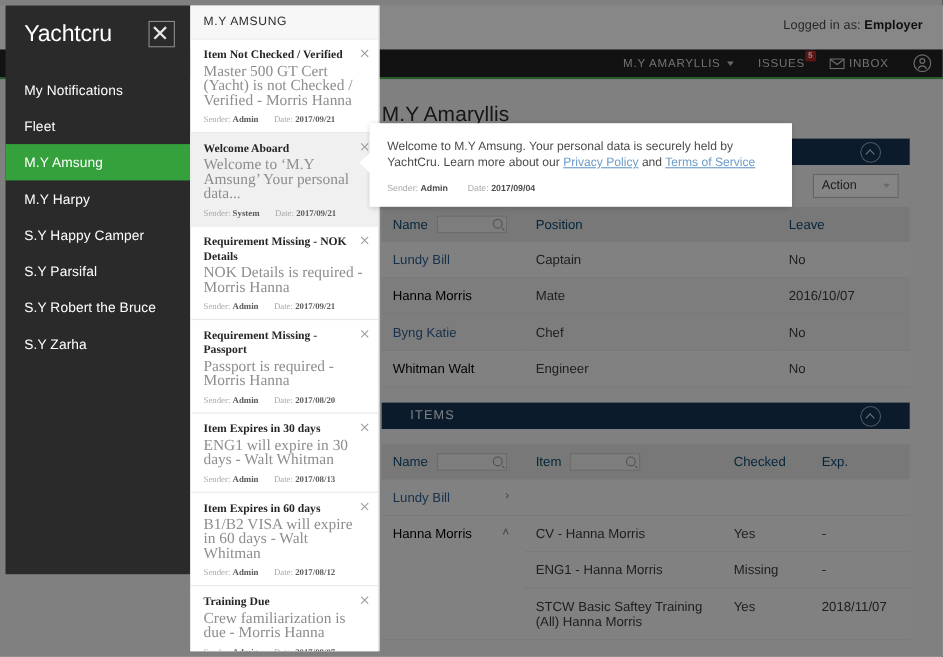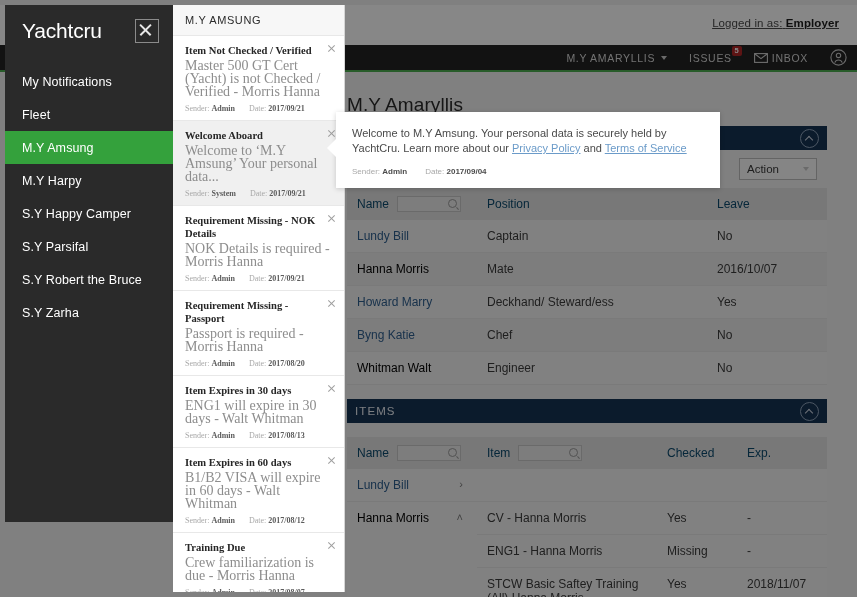--- a/index.html
+++ b/index.html
@@ -44,21 +44,20 @@
     width: 857px; height: 40px;
     background: #ffffff;
     box-sizing: border-box;
   }
   .util-right {
     position: absolute;
     right: 18px; top: 12px;
     font-size: 11.5px;
     color: #4a4a4a;
     letter-spacing: .1px;
-    text-decoration: underline;
   }
   .util-right b { color: #1d1d1d; font-weight: bold; }
 
   
   .nav-bar {
     position: absolute;
     left: 0; top: 45px;
     width: 857px; height: 27px;
     background: #222222;
     border-bottom: 2px solid #4caf50;
@@ -130,21 +129,21 @@
   
   .section {
     margin-bottom: 0;
   }
   .section-head {
     background: #163354;
     height: 24px;
     display: flex;
     align-items: center;
     justify-content: space-between;
-    padding: 0 8px;
+    padding: 0 26px;
     color: #e9eef4;
     font-size: 11.5px;
     letter-spacing: 1.1px;
   }
   .collapse-btn {
     width: 17px; height: 17px;
     border: 1px solid #8ea3bb;
     border-radius: 50%;
     position: relative;
     flex: none;
@@ -479,25 +478,20 @@
             <tbody>
                 <tr class="row-plain">
                   <td><span class="lnk-blue">Lundy Bill</span></td>
                   <td>Captain</td>
                   <td>No</td>
                 </tr>
                 <tr class="row-alt">
                   <td><span class="lnk-red">Hanna Morris</span></td>
                   <td>Mate</td>
                   <td>2016/10/07</td>
-                </tr>
-                <tr class="row-plain">
-                  <td><span class="lnk-blue">Howard Marry</span></td>
-                  <td>Deckhand/ Steward/ess</td>
-                  <td>Yes</td>
                 </tr>
                 <tr class="row-alt">
                   <td><span class="lnk-blue">Byng Katie</span></td>
                   <td>Chef</td>
                   <td>No</td>
                 </tr>
                 <tr class="row-plain">
                   <td><span class="lnk-red">Whitman Walt</span></td>
                   <td>Engineer</td>
                   <td>No</td>

